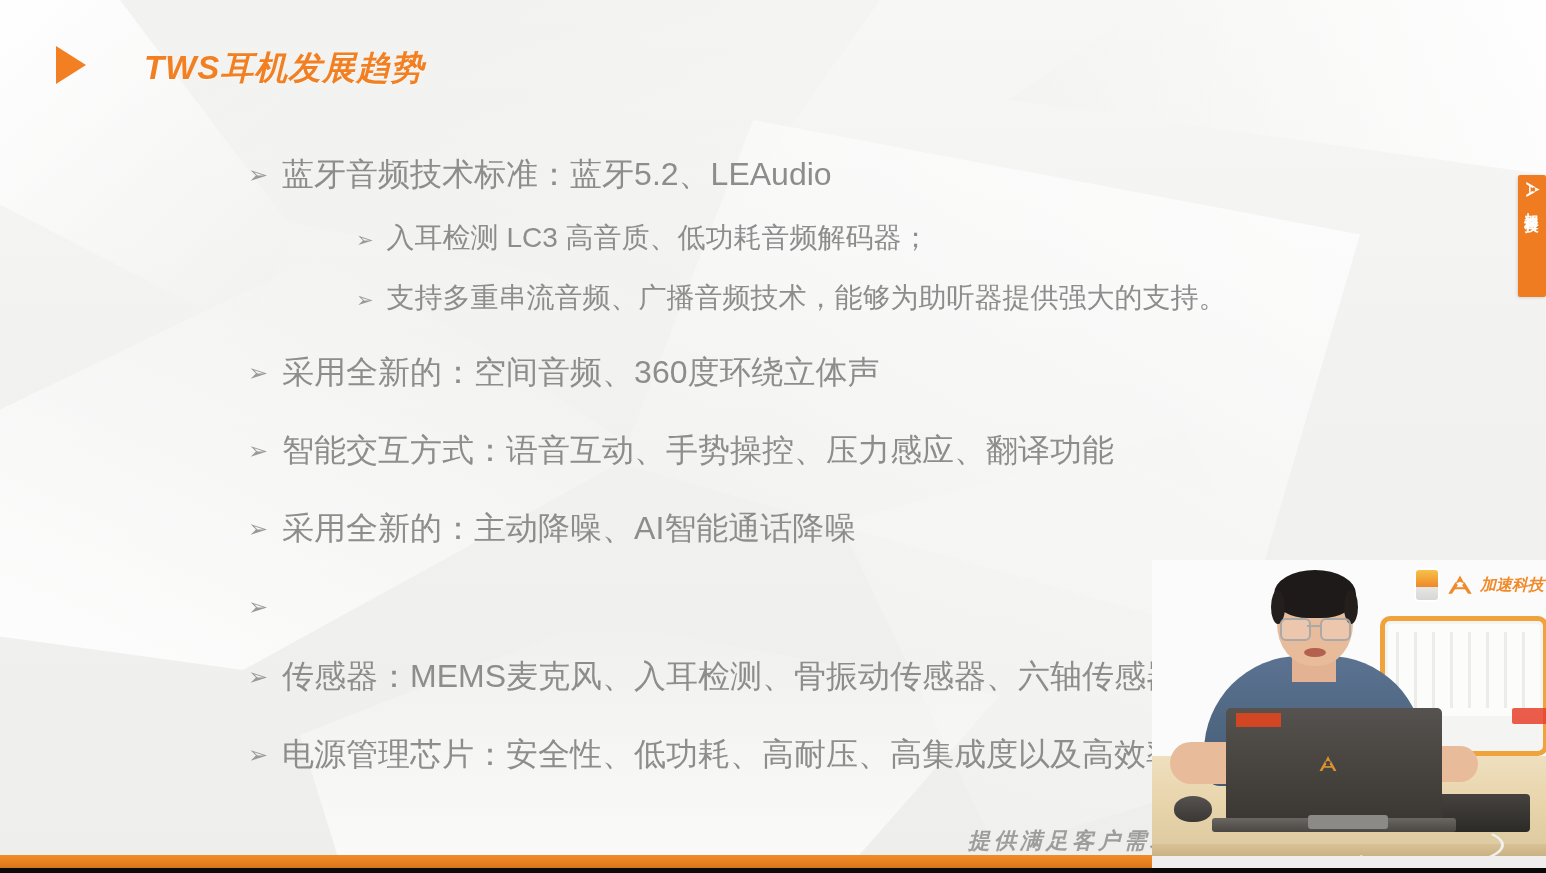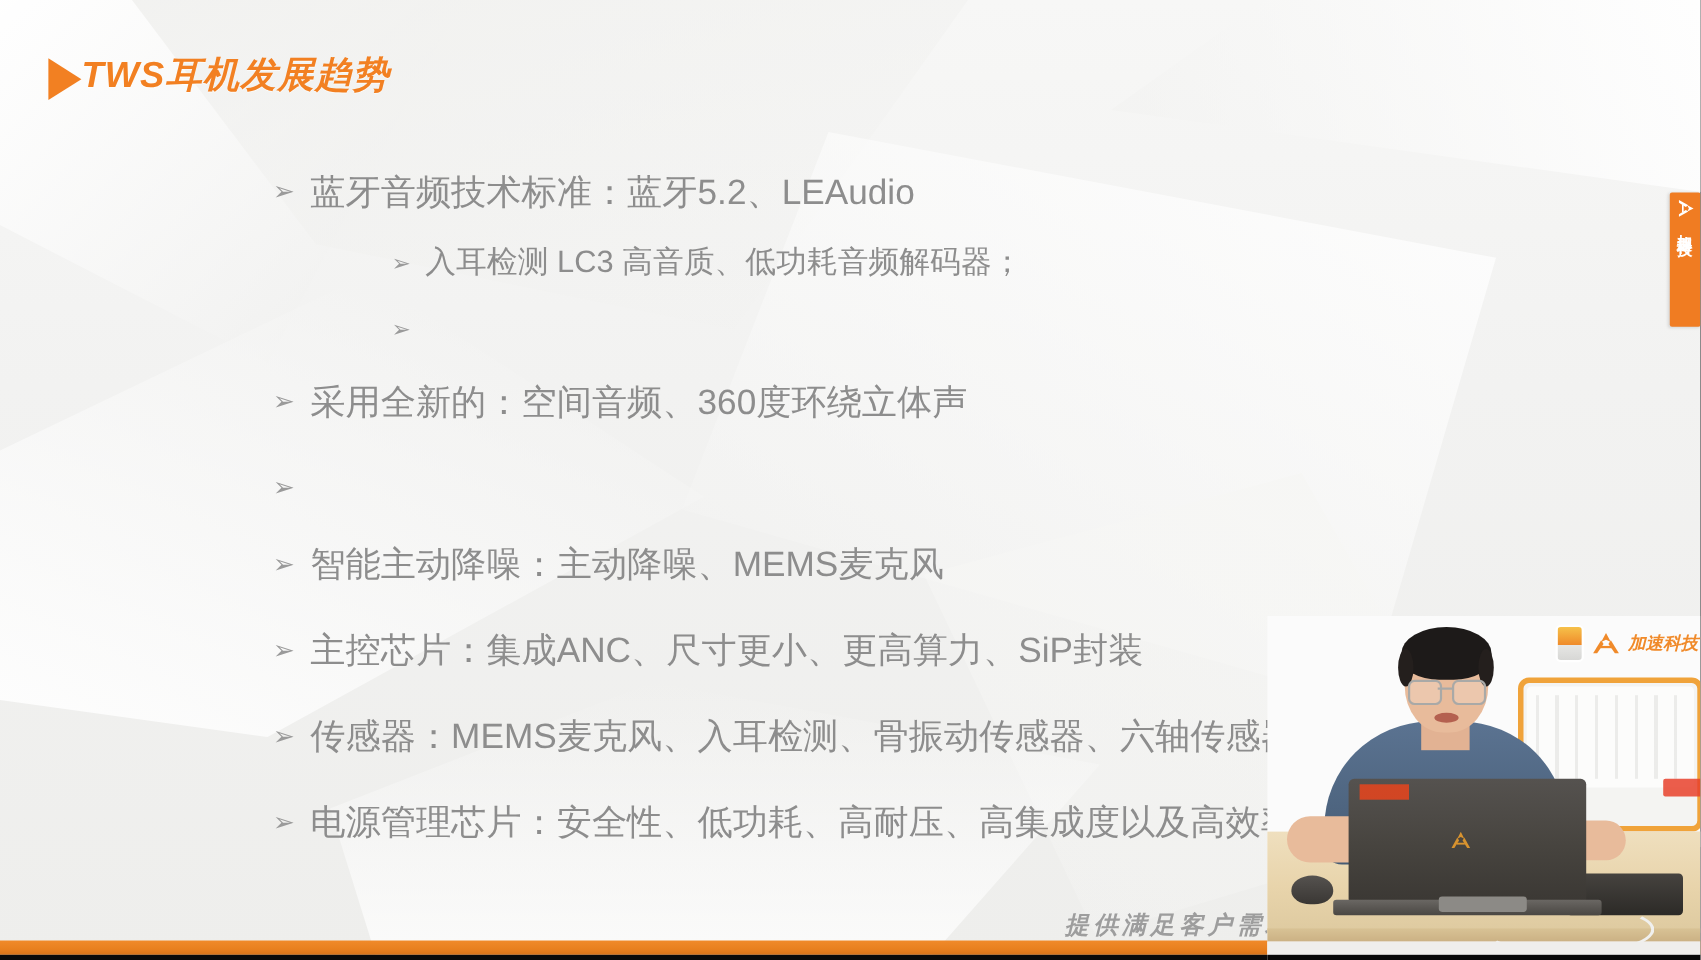--- a/index.html
+++ b/index.html
@@ -42,22 +42,22 @@
       clip-path:polygon(0 22%,66% 0,100% 74%,30% 100%);}
   .f6{left:300px;top:620px;width:700px;height:250px;
       background:linear-gradient(0deg,rgba(255,255,255,.75),rgba(240,240,238,.15));
       clip-path:polygon(0 46%,42% 0,100% 30%,78% 100%,6% 100%);}
   .f7{left:1010px;top:0;width:540px;height:250px;
       background:linear-gradient(250deg,rgba(255,255,255,.9),rgba(236,236,234,.35));
       clip-path:polygon(26% 0,100% 0,100% 70%,0 40%);}
 
   
   .title-row{
-    position:absolute;left:44px;top:46px;
-    display:flex;align-items:flex-end;
+    position:absolute;left:56px;top:46px;
+    display:flex;align-items:flex-start;gap:58px;
   }
   .title-tri{
     width:0;height:0;
     border-left:30px solid #F28022;
     border-top:19px solid transparent;
     border-bottom:19px solid transparent;
   }
   .title-text{
     font-size:33px;
     font-weight:bold;
@@ -260,47 +260,48 @@
 
     <div class="bullet lvl2">
       <span class="marker">➢</span>
       <span class="btext">入耳检测 LC3 高音质、低功耗音频解码器；</span>
     </div>
 
     <div class="gap-md"></div>
 
     <div class="bullet lvl2">
       <span class="marker">➢</span>
+      <span class="btext">支持多重串流音频、广播音频技术，能够为助听器提供强大的支持。</span>
     </div>
 
     <div class="gap-lg"></div>
 
     <div class="bullet lvl1">
       <span class="marker">➢</span>
       <span class="btext">采用全新的：空间音频、360度环绕立体声</span>
     </div>
 
     <div class="gap-lg"></div>
 
     <div class="bullet lvl1">
       <span class="marker">➢</span>
-    </div>
-
-    <div class="gap-lg"></div>
-
-    <div class="bullet lvl1">
-      <span class="marker">➢</span>
-      <span class="btext">智能主动降噪：主动降噪、MEMS麦克风</span>
-    </div>
-
-    <div class="gap-lg"></div>
-
-    <div class="bullet lvl1">
-      <span class="marker">➢</span>
-      <span class="btext">主控芯片：集成ANC、尺寸更小、更高算力、SiP封装</span>
+      <span class="btext">智能交互方式：语音互动、手势操控、压力感应、翻译功能</span>
+    </div>
+
+    <div class="gap-lg"></div>
+
+    <div class="bullet lvl1">
+      <span class="marker">➢</span>
+      <span class="btext">采用全新的：主动降噪、AI智能通话降噪</span>
+    </div>
+
+    <div class="gap-lg"></div>
+
+    <div class="bullet lvl1">
+      <span class="marker">➢</span>
     </div>
 
     <div class="gap-lg"></div>
 
     <div class="bullet lvl1">
       <span class="marker">➢</span>
       <span class="btext">传感器：MEMS麦克风、入耳检测、骨振动传感器、六轴传感器</span>
     </div>
 
     <div class="gap-lg"></div>

